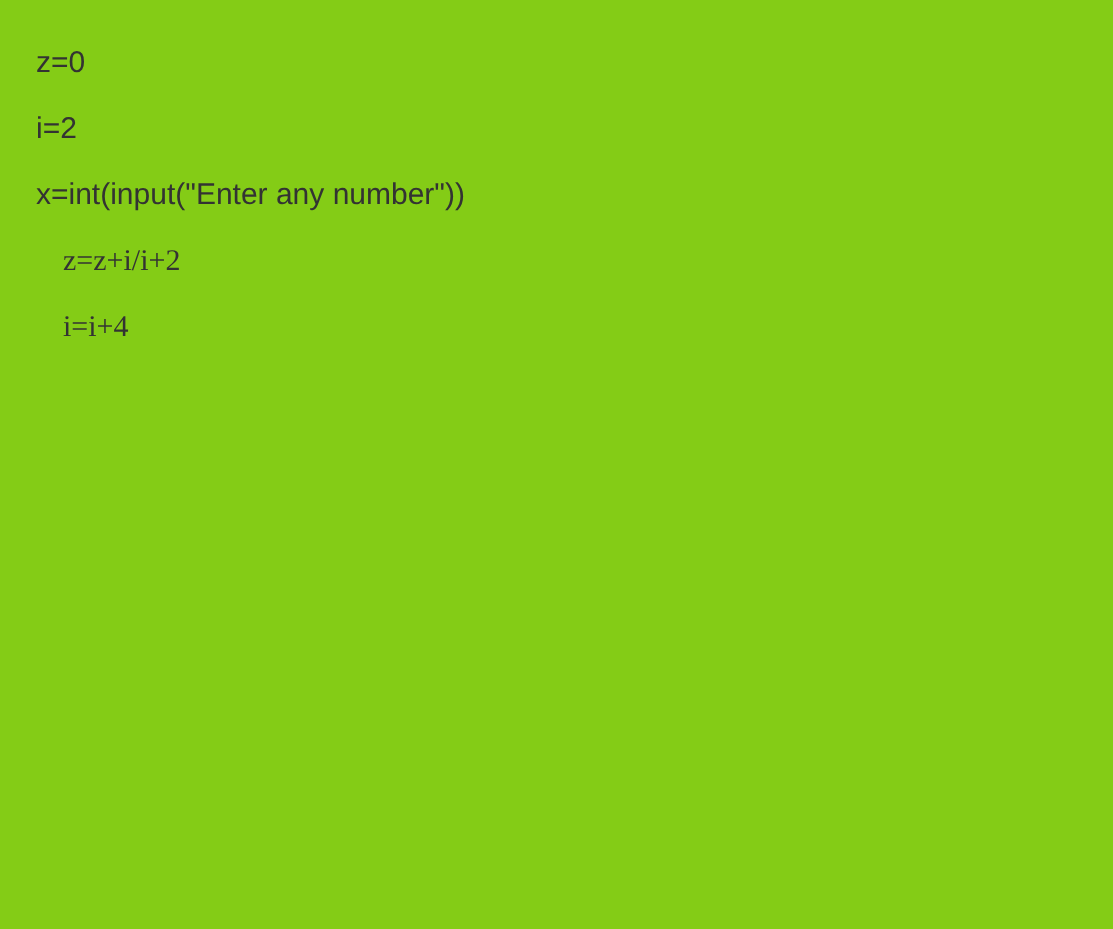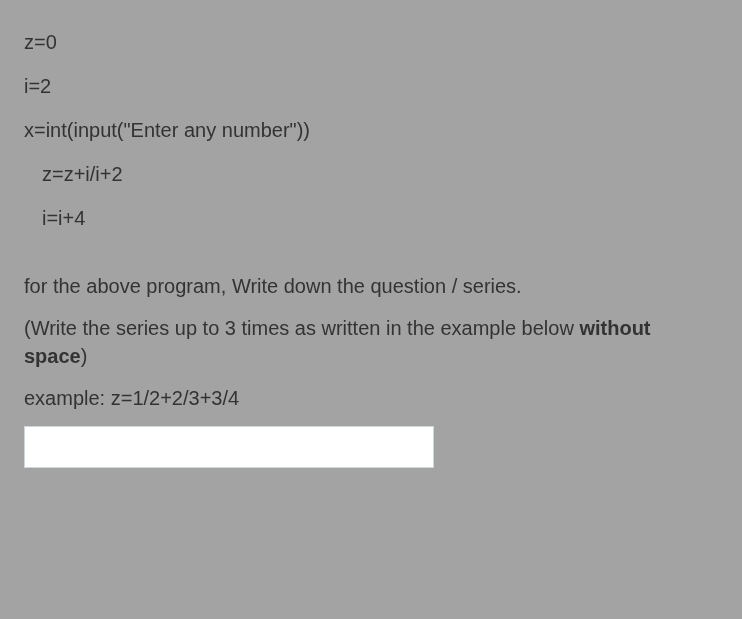--- a/index.html
+++ b/index.html
@@ -7,31 +7,32 @@
     padding: 0;
     width: 742px;
     height: 619px;
     background: #ffffff;
     font-family: "Segoe UI", Arial, sans-serif;
   }
   .panel {
     box-sizing: border-box;
     width: 742px;
     height: 619px;
-    background: #a3a3a3;
+    background: #84cc16;
     padding: 28px 24px 24px 24px;
     font-size: 20px;
     color: #333333;
     line-height: 1.4;
   }
   .code-line {
     margin: 0 0 16px 0;
   }
   .indent {
     padding-left: 18px;
+    font-family: Liberation Serif, serif;
   }
   .question-block {
     margin-top: 40px;
   }
   .q-line {
     margin: 0 0 14px 0;
   }
   .bold {
     font-weight: 700;
   }
@@ -52,22 +53,14 @@
 <body>
 
 <div class="panel">
 
   <div class="code-line">z=0</div>
   <div class="code-line">i=2</div>
   <div class="code-line">x=int(input("Enter any number"))</div>
   <div class="code-line indent">z=z+i/i+2</div>
   <div class="code-line indent">i=i+4</div>
 
-  <div class="question-block">
-    <div class="q-line">for the above program, Write down the question / series.</div>
-    <div class="q-line">
-      <span>(Write the series up to 3 times as written in the example below </span><span class="bold">without space</span><span>)</span>
-    </div>
-    <div class="q-line">example: z=1/2+2/3+3/4</div>
-    <input type="text" class="answer-input" value="" style="">
-  </div>
 
 </div>
 
 </body></html>

